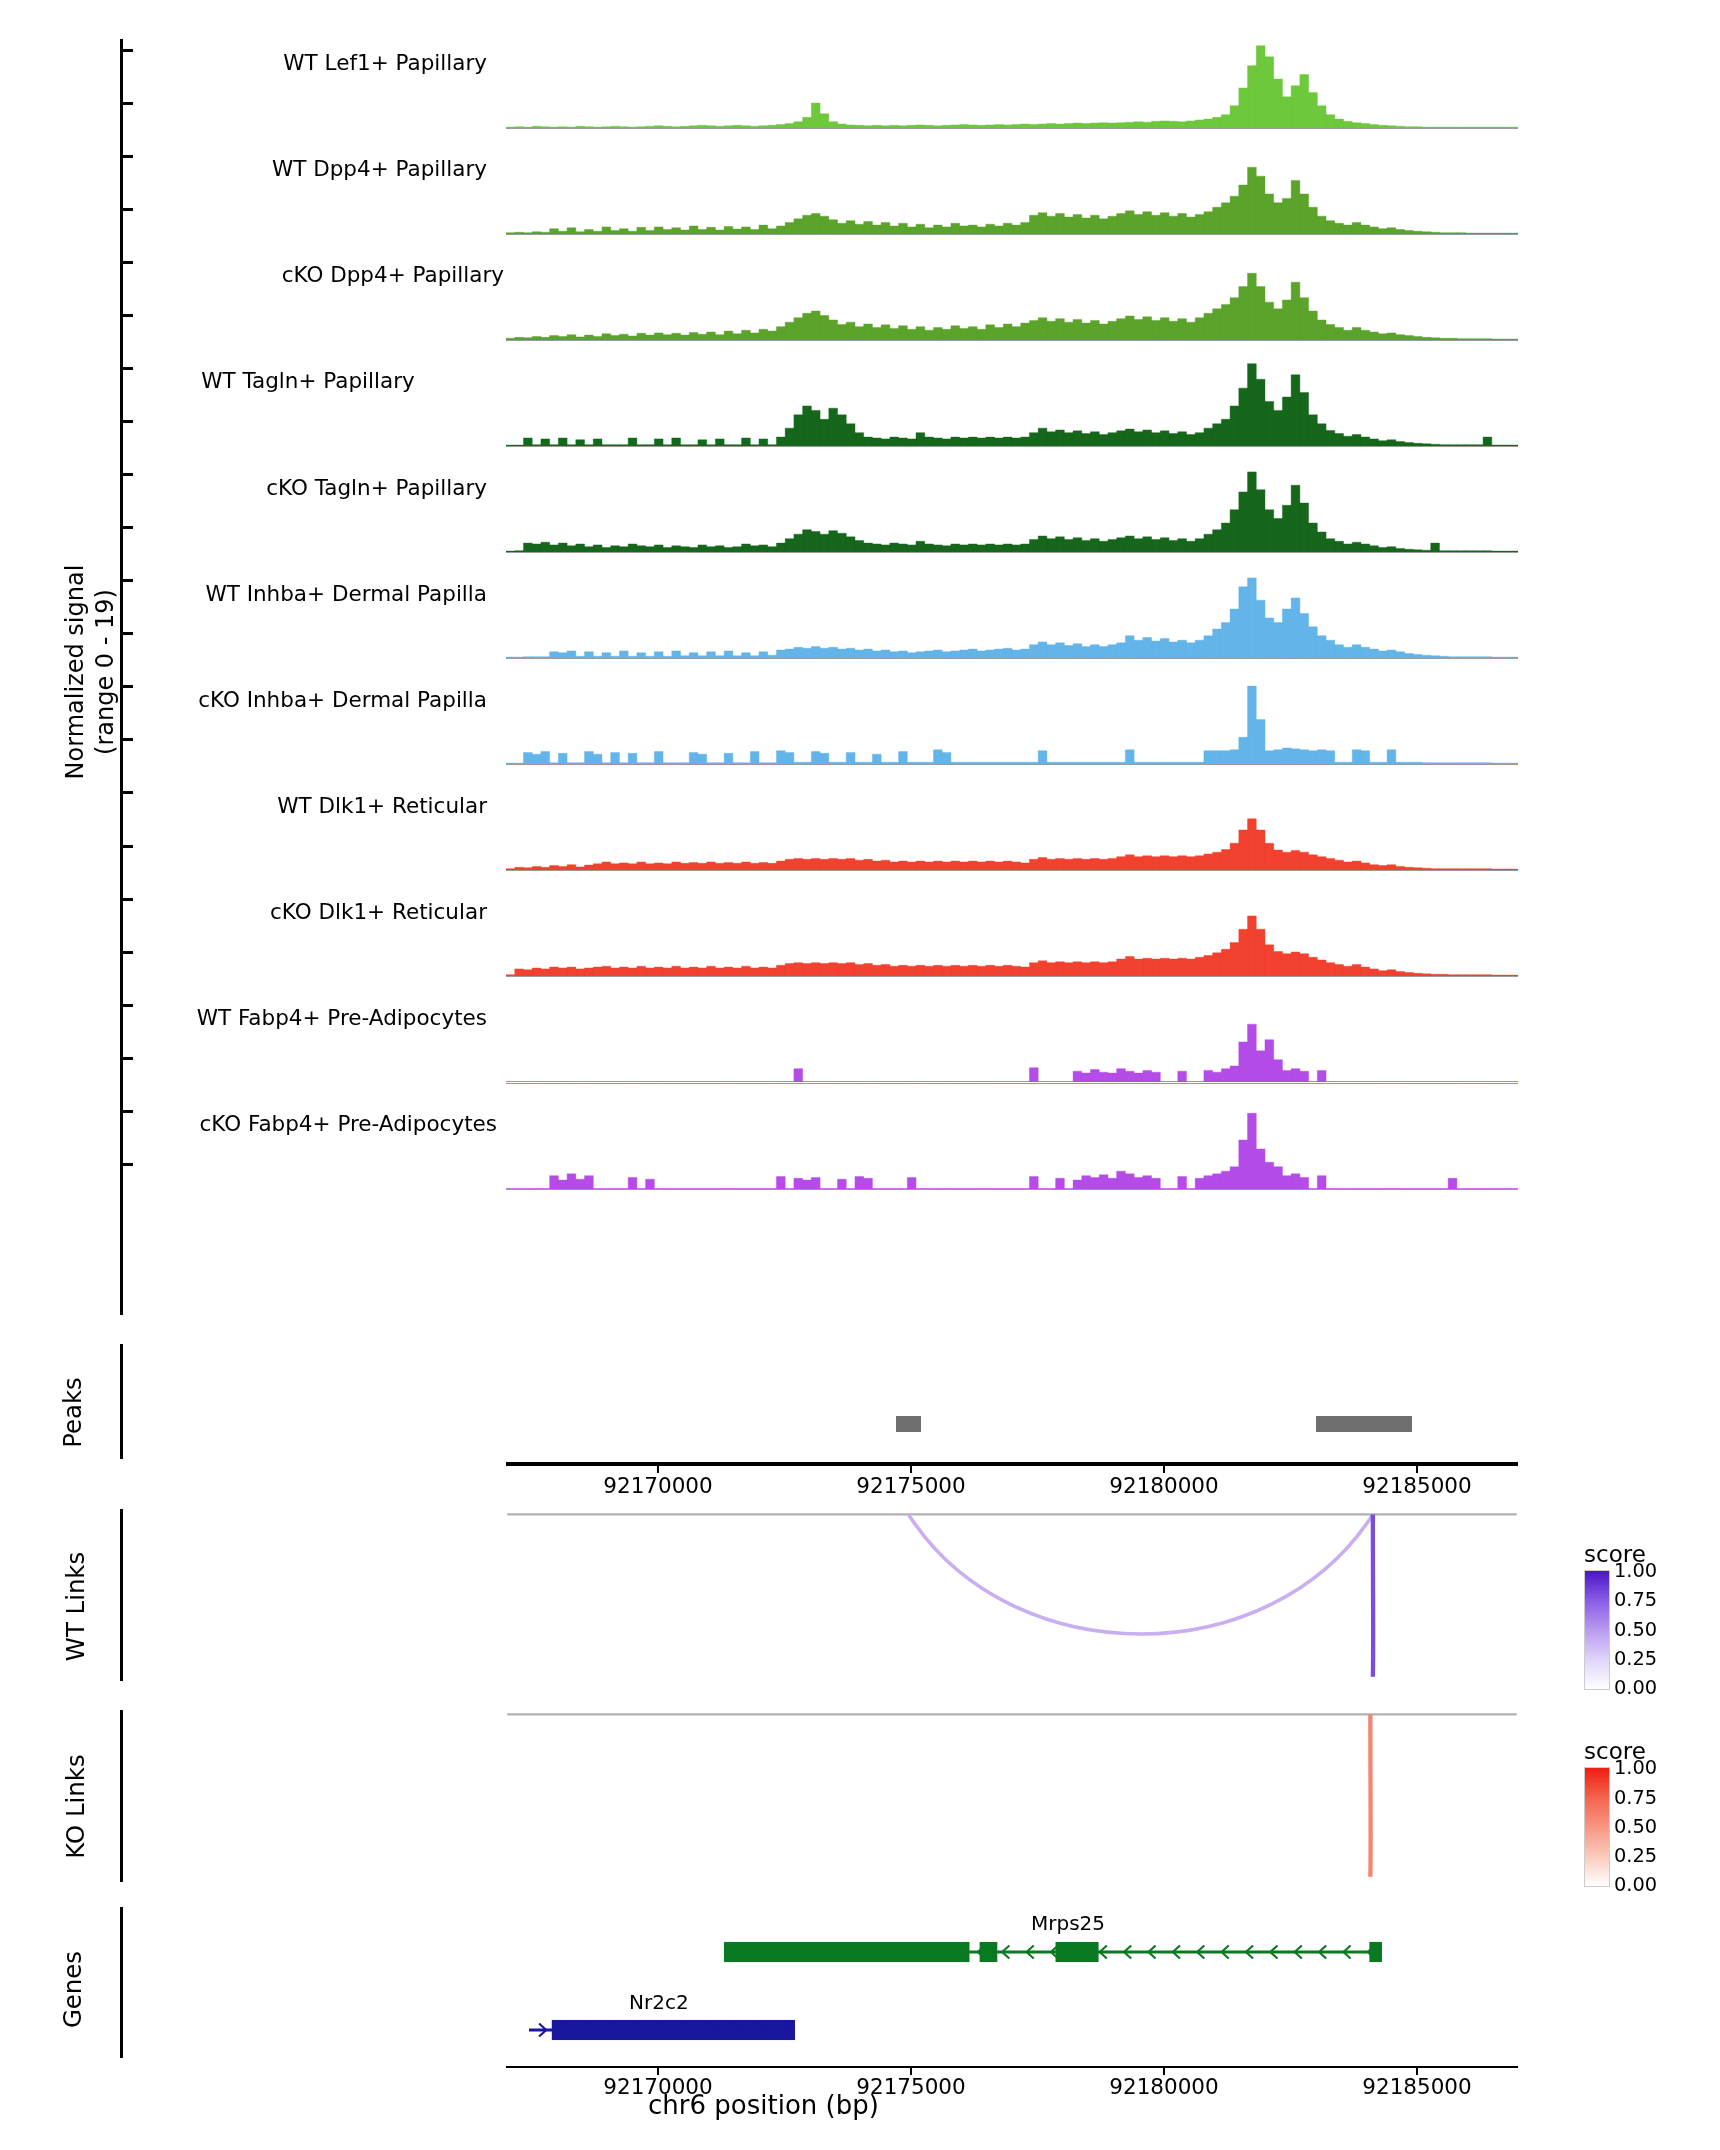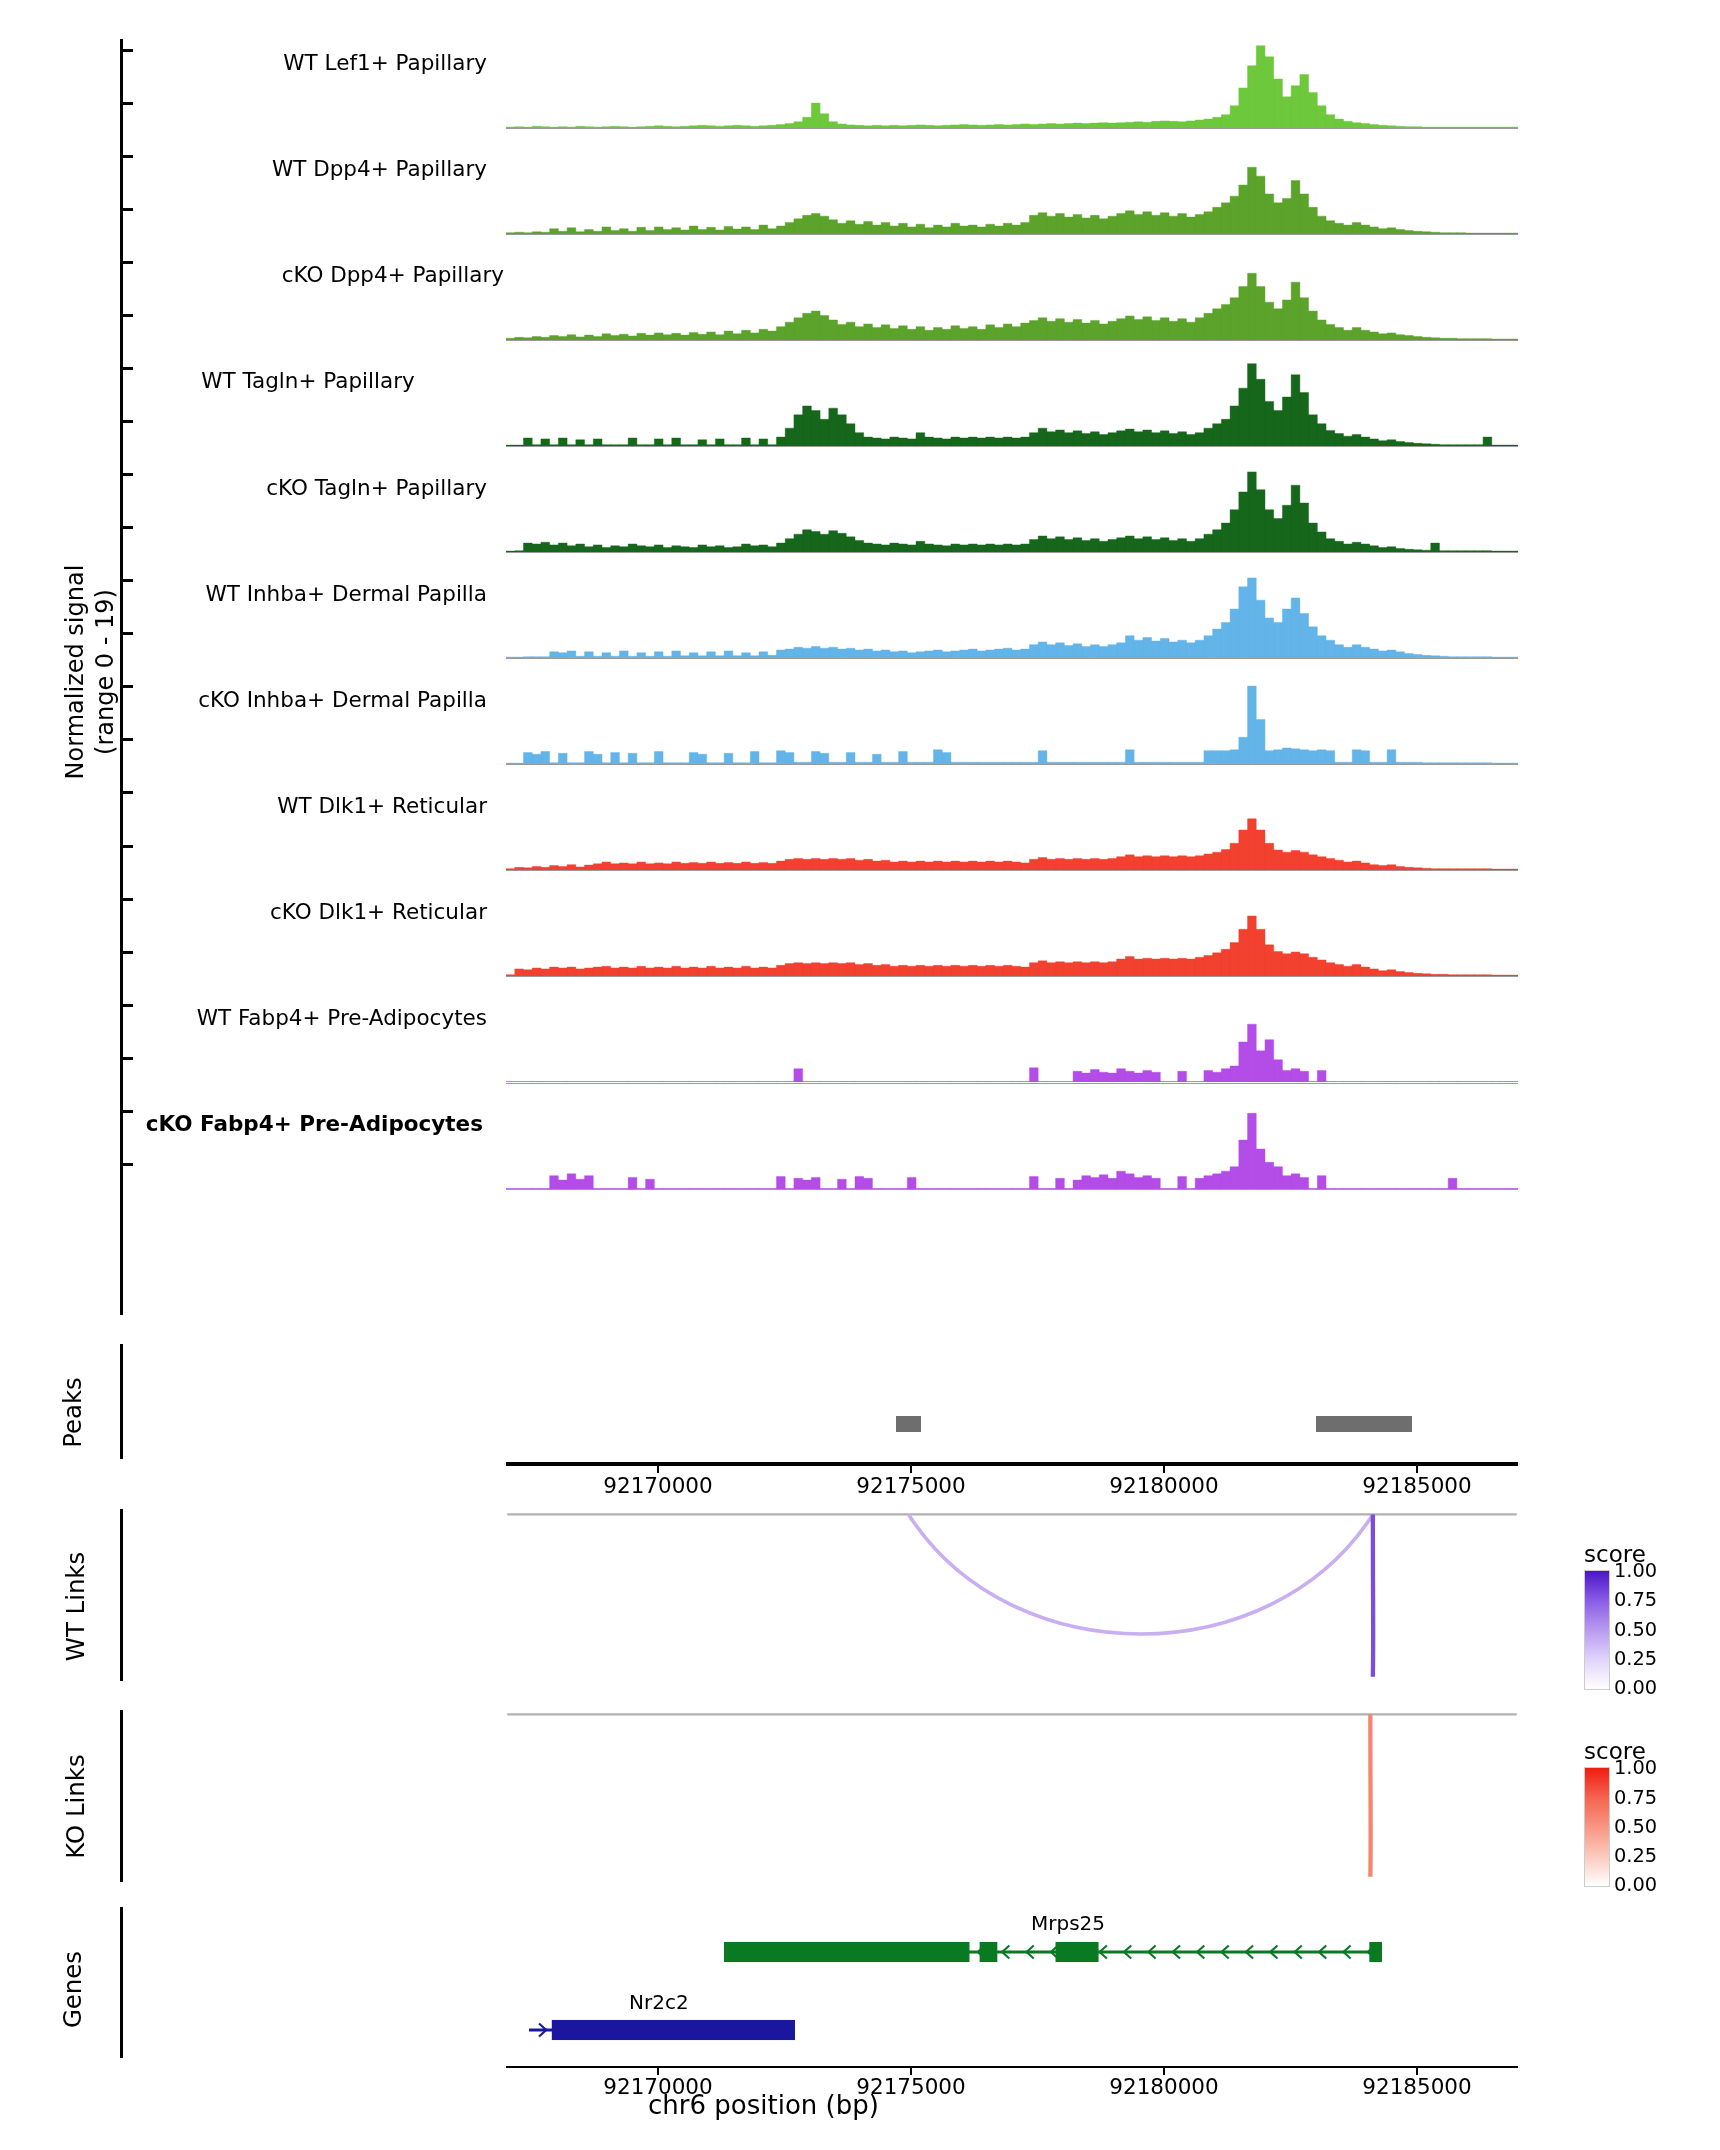--- a/index.html
+++ b/index.html
@@ -186,21 +186,21 @@
       <div class="tick" style="left: 120px; top: 1057px;"></div>
       <div class="track-label" style="left: 129px; width: 358px; top: 1005px;">WT Fabp4+ Pre-Adipocytes</div>
       <div class="baseline" style="left: 506px; width: 1012px; top: 1083px;"></div>
       <div class="sigwrap" style="left: 506px; top: 996px; width: 1012px; height: 86px;">
         <svg width="1012" height="86" viewBox="0 0 1412 120">
       <path d="M0.00,120 L0.00,119.38 L12.17,119.38 L12.17,120 Z M12.17,120 L12.17,119.38 L24.34,119.38 L24.34,120 Z M24.34,120 L24.34,119.38 L36.52,119.38 L36.52,120 Z M36.52,120 L36.52,119.38 L48.69,119.38 L48.69,120 Z M48.69,120 L48.69,119.38 L60.86,119.38 L60.86,120 Z M60.86,120 L60.86,119.38 L73.03,119.38 L73.03,120 Z M73.03,120 L73.03,119.38 L85.21,119.38 L85.21,120 Z M85.21,120 L85.21,119.38 L97.38,119.38 L97.38,120 Z M97.38,120 L97.38,119.38 L109.55,119.38 L109.55,120 Z M109.55,120 L109.55,119.38 L121.72,119.38 L121.72,120 Z M121.72,120 L121.72,119.38 L133.90,119.38 L133.90,120 Z M133.90,120 L133.90,119.38 L146.07,119.38 L146.07,120 Z M146.07,120 L146.07,119.38 L158.24,119.38 L158.24,120 Z M158.24,120 L158.24,119.38 L170.41,119.38 L170.41,120 Z M170.41,120 L170.41,119.38 L182.59,119.38 L182.59,120 Z M182.59,120 L182.59,119.38 L194.76,119.38 L194.76,120 Z M194.76,120 L194.76,119.38 L206.93,119.38 L206.93,120 Z M206.93,120 L206.93,119.38 L219.10,119.38 L219.10,120 Z M219.10,120 L219.10,119.38 L231.28,119.38 L231.28,120 Z M231.28,120 L231.28,119.38 L243.45,119.38 L243.45,120 Z M243.45,120 L243.45,119.38 L255.62,119.38 L255.62,120 Z M255.62,120 L255.62,119.38 L267.79,119.38 L267.79,120 Z M267.79,120 L267.79,119.38 L279.97,119.38 L279.97,120 Z M279.97,120 L279.97,119.38 L292.14,119.38 L292.14,120 Z M292.14,120 L292.14,119.38 L304.31,119.38 L304.31,120 Z M304.31,120 L304.31,119.38 L316.48,119.38 L316.48,120 Z M316.48,120 L316.48,119.38 L328.66,119.38 L328.66,120 Z M328.66,120 L328.66,119.38 L340.83,119.38 L340.83,120 Z M340.83,120 L340.83,119.38 L353.00,119.38 L353.00,120 Z M353.00,120 L353.00,119.38 L365.17,119.38 L365.17,120 Z M365.17,120 L365.17,119.38 L377.34,119.38 L377.34,120 Z M377.34,120 L377.34,119.38 L389.52,119.38 L389.52,120 Z M389.52,120 L389.52,119.38 L401.69,119.38 L401.69,120 Z M401.69,120 L401.69,101.37 L413.86,101.37 L413.86,120 Z M413.86,120 L413.86,119.38 L426.03,119.38 L426.03,120 Z M426.03,120 L426.03,119.38 L438.21,119.38 L438.21,120 Z M438.21,120 L438.21,119.38 L450.38,119.38 L450.38,120 Z M450.38,120 L450.38,119.38 L462.55,119.38 L462.55,120 Z M462.55,120 L462.55,119.38 L474.72,119.38 L474.72,120 Z M474.72,120 L474.72,119.38 L486.90,119.38 L486.90,120 Z M486.90,120 L486.90,119.38 L499.07,119.38 L499.07,120 Z M499.07,120 L499.07,119.38 L511.24,119.38 L511.24,120 Z M511.24,120 L511.24,119.38 L523.41,119.38 L523.41,120 Z M523.41,120 L523.41,119.38 L535.59,119.38 L535.59,120 Z M535.59,120 L535.59,119.38 L547.76,119.38 L547.76,120 Z M547.76,120 L547.76,119.38 L559.93,119.38 L559.93,120 Z M559.93,120 L559.93,119.38 L572.10,119.38 L572.10,120 Z M572.10,120 L572.10,119.38 L584.28,119.38 L584.28,120 Z M584.28,120 L584.28,119.38 L596.45,119.38 L596.45,120 Z M596.45,120 L596.45,119.38 L608.62,119.38 L608.62,120 Z M608.62,120 L608.62,119.38 L620.79,119.38 L620.79,120 Z M620.79,120 L620.79,119.38 L632.97,119.38 L632.97,120 Z M632.97,120 L632.97,119.38 L645.14,119.38 L645.14,120 Z M645.14,120 L645.14,119.38 L657.31,119.38 L657.31,120 Z M657.31,120 L657.31,119.38 L669.48,119.38 L669.48,120 Z M669.48,120 L669.48,119.38 L681.66,119.38 L681.66,120 Z M681.66,120 L681.66,119.38 L693.83,119.38 L693.83,120 Z M693.83,120 L693.83,119.38 L706.00,119.38 L706.00,120 Z M706.00,120 L706.00,119.38 L718.17,119.38 L718.17,120 Z M718.17,120 L718.17,119.38 L730.34,119.38 L730.34,120 Z M730.34,120 L730.34,100.13 L742.52,100.13 L742.52,120 Z M742.52,120 L742.52,119.38 L754.69,119.38 L754.69,120 Z M754.69,120 L754.69,119.38 L766.86,119.38 L766.86,120 Z M766.86,120 L766.86,119.38 L779.03,119.38 L779.03,120 Z M779.03,120 L779.03,119.38 L791.21,119.38 L791.21,120 Z M791.21,120 L791.21,105.09 L803.38,105.09 L803.38,120 Z M803.38,120 L803.38,107.58 L815.55,107.58 L815.55,120 Z M815.55,120 L815.55,102.61 L827.72,102.61 L827.72,120 Z M827.72,120 L827.72,106.34 L839.90,106.34 L839.90,120 Z M839.90,120 L839.90,107.58 L852.07,107.58 L852.07,120 Z M852.07,120 L852.07,101.37 L864.24,101.37 L864.24,120 Z M864.24,120 L864.24,105.09 L876.41,105.09 L876.41,120 Z M876.41,120 L876.41,107.58 L888.59,107.58 L888.59,120 Z M888.59,120 L888.59,103.85 L900.76,103.85 L900.76,120 Z M900.76,120 L900.76,106.34 L912.93,106.34 L912.93,120 Z M912.93,120 L912.93,119.38 L925.10,119.38 L925.10,120 Z M925.10,120 L925.10,119.38 L937.28,119.38 L937.28,120 Z M937.28,120 L937.28,105.09 L949.45,105.09 L949.45,120 Z M949.45,120 L949.45,119.38 L961.62,119.38 L961.62,120 Z M961.62,120 L961.62,119.38 L973.79,119.38 L973.79,120 Z M973.79,120 L973.79,103.85 L985.97,103.85 L985.97,120 Z M985.97,120 L985.97,106.34 L998.14,106.34 L998.14,120 Z M998.14,120 L998.14,101.37 L1010.31,101.37 L1010.31,120 Z M1010.31,120 L1010.31,97.64 L1022.48,97.64 L1022.48,120 Z M1022.48,120 L1022.48,64.11 L1034.66,64.11 L1034.66,120 Z M1034.66,120 L1034.66,39.26 L1046.83,39.26 L1046.83,120 Z M1046.83,120 L1046.83,76.53 L1059.00,76.53 L1059.00,120 Z M1059.00,120 L1059.00,61.00 L1071.17,61.00 L1071.17,120 Z M1071.17,120 L1071.17,88.95 L1083.34,88.95 L1083.34,120 Z M1083.34,120 L1083.34,103.85 L1095.52,103.85 L1095.52,120 Z M1095.52,120 L1095.52,101.37 L1107.69,101.37 L1107.69,120 Z M1107.69,120 L1107.69,105.09 L1119.86,105.09 L1119.86,120 Z M1119.86,120 L1119.86,119.38 L1132.03,119.38 L1132.03,120 Z M1132.03,120 L1132.03,103.85 L1144.21,103.85 L1144.21,120 Z M1144.21,120 L1144.21,119.38 L1156.38,119.38 L1156.38,120 Z M1156.38,120 L1156.38,119.38 L1168.55,119.38 L1168.55,120 Z M1168.55,120 L1168.55,119.38 L1180.72,119.38 L1180.72,120 Z M1180.72,120 L1180.72,119.38 L1192.90,119.38 L1192.90,120 Z M1192.90,120 L1192.90,119.38 L1205.07,119.38 L1205.07,120 Z M1205.07,120 L1205.07,119.38 L1217.24,119.38 L1217.24,120 Z M1217.24,120 L1217.24,119.38 L1229.41,119.38 L1229.41,120 Z M1229.41,120 L1229.41,119.38 L1241.59,119.38 L1241.59,120 Z M1241.59,120 L1241.59,119.38 L1253.76,119.38 L1253.76,120 Z M1253.76,120 L1253.76,119.38 L1265.93,119.38 L1265.93,120 Z M1265.93,120 L1265.93,119.38 L1278.10,119.38 L1278.10,120 Z M1278.10,120 L1278.10,119.38 L1290.28,119.38 L1290.28,120 Z M1290.28,120 L1290.28,119.38 L1302.45,119.38 L1302.45,120 Z M1302.45,120 L1302.45,119.38 L1314.62,119.38 L1314.62,120 Z M1314.62,120 L1314.62,119.38 L1326.79,119.38 L1326.79,120 Z M1326.79,120 L1326.79,119.38 L1338.97,119.38 L1338.97,120 Z M1338.97,120 L1338.97,119.38 L1351.14,119.38 L1351.14,120 Z M1351.14,120 L1351.14,119.38 L1363.31,119.38 L1363.31,120 Z M1363.31,120 L1363.31,119.38 L1375.48,119.38 L1375.48,120 Z M1375.48,120 L1375.48,119.38 L1387.66,119.38 L1387.66,120 Z M1387.66,120 L1387.66,119.38 L1399.83,119.38 L1399.83,120 Z M1399.83,120 L1399.83,119.38 L1412.00,119.38 L1412.00,120 Z " fill="#b44ce8" stroke="#b44ce8" stroke-width="0.6"></path>
     </svg>
       </div>
       <div class="tick" style="left: 120px; top: 1110px;"></div>
       <div class="tick" style="left: 120px; top: 1163px;"></div>
-      <div class="track-label" style="left: 125px; width: 358px; top: 1111px; font-weight: bold;">cKO Fabp4+ Pre-Adipocytes</div>
+      <div class="track-label" style="left: 139px; width: 358px; top: 1111px;">cKO Fabp4+ Pre-Adipocytes</div>
       <div class="baseline" style="left: 506px; width: 1012px; top: 1189px;"></div>
       <div class="sigwrap" style="left: 506px; top: 1103px; width: 1012px; height: 86px;">
         <svg width="1012" height="86" viewBox="0 0 1412 120">
       <path d="M0.00,120 L0.00,119.38 L12.17,119.38 L12.17,120 Z M12.17,120 L12.17,119.38 L24.34,119.38 L24.34,120 Z M24.34,120 L24.34,119.38 L36.52,119.38 L36.52,120 Z M36.52,120 L36.52,119.38 L48.69,119.38 L48.69,120 Z M48.69,120 L48.69,119.38 L60.86,119.38 L60.86,120 Z M60.86,120 L60.86,101.37 L73.03,101.37 L73.03,120 Z M73.03,120 L73.03,107.58 L85.21,107.58 L85.21,120 Z M85.21,120 L85.21,98.88 L97.38,98.88 L97.38,120 Z M97.38,120 L97.38,106.34 L109.55,106.34 L109.55,120 Z M109.55,120 L109.55,101.37 L121.72,101.37 L121.72,120 Z M121.72,120 L121.72,119.38 L133.90,119.38 L133.90,120 Z M133.90,120 L133.90,119.38 L146.07,119.38 L146.07,120 Z M146.07,120 L146.07,119.38 L158.24,119.38 L158.24,120 Z M158.24,120 L158.24,119.38 L170.41,119.38 L170.41,120 Z M170.41,120 L170.41,103.85 L182.59,103.85 L182.59,120 Z M182.59,120 L182.59,119.38 L194.76,119.38 L194.76,120 Z M194.76,120 L194.76,106.34 L206.93,106.34 L206.93,120 Z M206.93,120 L206.93,119.38 L219.10,119.38 L219.10,120 Z M219.10,120 L219.10,119.38 L231.28,119.38 L231.28,120 Z M231.28,120 L231.28,119.38 L243.45,119.38 L243.45,120 Z M243.45,120 L243.45,119.38 L255.62,119.38 L255.62,120 Z M255.62,120 L255.62,119.38 L267.79,119.38 L267.79,120 Z M267.79,120 L267.79,119.38 L279.97,119.38 L279.97,120 Z M279.97,120 L279.97,119.38 L292.14,119.38 L292.14,120 Z M292.14,120 L292.14,119.38 L304.31,119.38 L304.31,120 Z M304.31,120 L304.31,119.38 L316.48,119.38 L316.48,120 Z M316.48,120 L316.48,119.38 L328.66,119.38 L328.66,120 Z M328.66,120 L328.66,119.38 L340.83,119.38 L340.83,120 Z M340.83,120 L340.83,119.38 L353.00,119.38 L353.00,120 Z M353.00,120 L353.00,119.38 L365.17,119.38 L365.17,120 Z M365.17,120 L365.17,119.38 L377.34,119.38 L377.34,120 Z M377.34,120 L377.34,102.61 L389.52,102.61 L389.52,120 Z M389.52,120 L389.52,119.38 L401.69,119.38 L401.69,120 Z M401.69,120 L401.69,105.09 L413.86,105.09 L413.86,120 Z M413.86,120 L413.86,107.58 L426.03,107.58 L426.03,120 Z M426.03,120 L426.03,103.85 L438.21,103.85 L438.21,120 Z M438.21,120 L438.21,119.38 L450.38,119.38 L450.38,120 Z M450.38,120 L450.38,119.38 L462.55,119.38 L462.55,120 Z M462.55,120 L462.55,106.34 L474.72,106.34 L474.72,120 Z M474.72,120 L474.72,119.38 L486.90,119.38 L486.90,120 Z M486.90,120 L486.90,102.61 L499.07,102.61 L499.07,120 Z M499.07,120 L499.07,105.09 L511.24,105.09 L511.24,120 Z M511.24,120 L511.24,119.38 L523.41,119.38 L523.41,120 Z M523.41,120 L523.41,119.38 L535.59,119.38 L535.59,120 Z M535.59,120 L535.59,119.38 L547.76,119.38 L547.76,120 Z M547.76,120 L547.76,119.38 L559.93,119.38 L559.93,120 Z M559.93,120 L559.93,103.85 L572.10,103.85 L572.10,120 Z M572.10,120 L572.10,119.38 L584.28,119.38 L584.28,120 Z M584.28,120 L584.28,119.38 L596.45,119.38 L596.45,120 Z M596.45,120 L596.45,119.38 L608.62,119.38 L608.62,120 Z M608.62,120 L608.62,119.38 L620.79,119.38 L620.79,120 Z M620.79,120 L620.79,119.38 L632.97,119.38 L632.97,120 Z M632.97,120 L632.97,119.38 L645.14,119.38 L645.14,120 Z M645.14,120 L645.14,119.38 L657.31,119.38 L657.31,120 Z M657.31,120 L657.31,119.38 L669.48,119.38 L669.48,120 Z M669.48,120 L669.48,119.38 L681.66,119.38 L681.66,120 Z M681.66,120 L681.66,119.38 L693.83,119.38 L693.83,120 Z M693.83,120 L693.83,119.38 L706.00,119.38 L706.00,120 Z M706.00,120 L706.00,119.38 L718.17,119.38 L718.17,120 Z M718.17,120 L718.17,119.38 L730.34,119.38 L730.34,120 Z M730.34,120 L730.34,102.61 L742.52,102.61 L742.52,120 Z M742.52,120 L742.52,119.38 L754.69,119.38 L754.69,120 Z M754.69,120 L754.69,119.38 L766.86,119.38 L766.86,120 Z M766.86,120 L766.86,105.09 L779.03,105.09 L779.03,120 Z M779.03,120 L779.03,119.38 L791.21,119.38 L791.21,120 Z M791.21,120 L791.21,107.58 L803.38,107.58 L803.38,120 Z M803.38,120 L803.38,101.37 L815.55,101.37 L815.55,120 Z M815.55,120 L815.55,103.85 L827.72,103.85 L827.72,120 Z M827.72,120 L827.72,100.13 L839.90,100.13 L839.90,120 Z M839.90,120 L839.90,105.09 L852.07,105.09 L852.07,120 Z M852.07,120 L852.07,95.16 L864.24,95.16 L864.24,120 Z M864.24,120 L864.24,98.88 L876.41,98.88 L876.41,120 Z M876.41,120 L876.41,103.85 L888.59,103.85 L888.59,120 Z M888.59,120 L888.59,101.37 L900.76,101.37 L900.76,120 Z M900.76,120 L900.76,105.09 L912.93,105.09 L912.93,120 Z M912.93,120 L912.93,119.38 L925.10,119.38 L925.10,120 Z M925.10,120 L925.10,119.38 L937.28,119.38 L937.28,120 Z M937.28,120 L937.28,102.61 L949.45,102.61 L949.45,120 Z M949.45,120 L949.45,119.38 L961.62,119.38 L961.62,120 Z M961.62,120 L961.62,105.09 L973.79,105.09 L973.79,120 Z M973.79,120 L973.79,101.37 L985.97,101.37 L985.97,120 Z M985.97,120 L985.97,98.88 L998.14,98.88 L998.14,120 Z M998.14,120 L998.14,95.16 L1010.31,95.16 L1010.31,120 Z M1010.31,120 L1010.31,88.95 L1022.48,88.95 L1022.48,120 Z M1022.48,120 L1022.48,51.68 L1034.66,51.68 L1034.66,120 Z M1034.66,120 L1034.66,14.42 L1046.83,14.42 L1046.83,120 Z M1046.83,120 L1046.83,64.11 L1059.00,64.11 L1059.00,120 Z M1059.00,120 L1059.00,82.74 L1071.17,82.74 L1071.17,120 Z M1071.17,120 L1071.17,88.95 L1083.34,88.95 L1083.34,120 Z M1083.34,120 L1083.34,101.37 L1095.52,101.37 L1095.52,120 Z M1095.52,120 L1095.52,98.88 L1107.69,98.88 L1107.69,120 Z M1107.69,120 L1107.69,103.85 L1119.86,103.85 L1119.86,120 Z M1119.86,120 L1119.86,119.38 L1132.03,119.38 L1132.03,120 Z M1132.03,120 L1132.03,101.37 L1144.21,101.37 L1144.21,120 Z M1144.21,120 L1144.21,119.38 L1156.38,119.38 L1156.38,120 Z M1156.38,120 L1156.38,119.38 L1168.55,119.38 L1168.55,120 Z M1168.55,120 L1168.55,119.38 L1180.72,119.38 L1180.72,120 Z M1180.72,120 L1180.72,119.38 L1192.90,119.38 L1192.90,120 Z M1192.90,120 L1192.90,119.38 L1205.07,119.38 L1205.07,120 Z M1205.07,120 L1205.07,119.38 L1217.24,119.38 L1217.24,120 Z M1217.24,120 L1217.24,119.38 L1229.41,119.38 L1229.41,120 Z M1229.41,120 L1229.41,119.38 L1241.59,119.38 L1241.59,120 Z M1241.59,120 L1241.59,119.38 L1253.76,119.38 L1253.76,120 Z M1253.76,120 L1253.76,119.38 L1265.93,119.38 L1265.93,120 Z M1265.93,120 L1265.93,119.38 L1278.10,119.38 L1278.10,120 Z M1278.10,120 L1278.10,119.38 L1290.28,119.38 L1290.28,120 Z M1290.28,120 L1290.28,119.38 L1302.45,119.38 L1302.45,120 Z M1302.45,120 L1302.45,119.38 L1314.62,119.38 L1314.62,120 Z M1314.62,120 L1314.62,105.09 L1326.79,105.09 L1326.79,120 Z M1326.79,120 L1326.79,119.38 L1338.97,119.38 L1338.97,120 Z M1338.97,120 L1338.97,119.38 L1351.14,119.38 L1351.14,120 Z M1351.14,120 L1351.14,119.38 L1363.31,119.38 L1363.31,120 Z M1363.31,120 L1363.31,119.38 L1375.48,119.38 L1375.48,120 Z M1375.48,120 L1375.48,119.38 L1387.66,119.38 L1387.66,120 Z M1387.66,120 L1387.66,119.38 L1399.83,119.38 L1399.83,120 Z M1399.83,120 L1399.83,119.38 L1412.00,119.38 L1412.00,120 Z " fill="#b44ce8" stroke="#b44ce8" stroke-width="0.6"></path>
     </svg>
       </div>
     </div>
 
   <div class="vline" style="left:120px; top:1344px; height:115px;"></div>
   <div class="rot-label" style="left:-14.3px; top:1398px; width:172px; transform: rotate(-90deg); font-size:24.4px;">Peaks</div>

